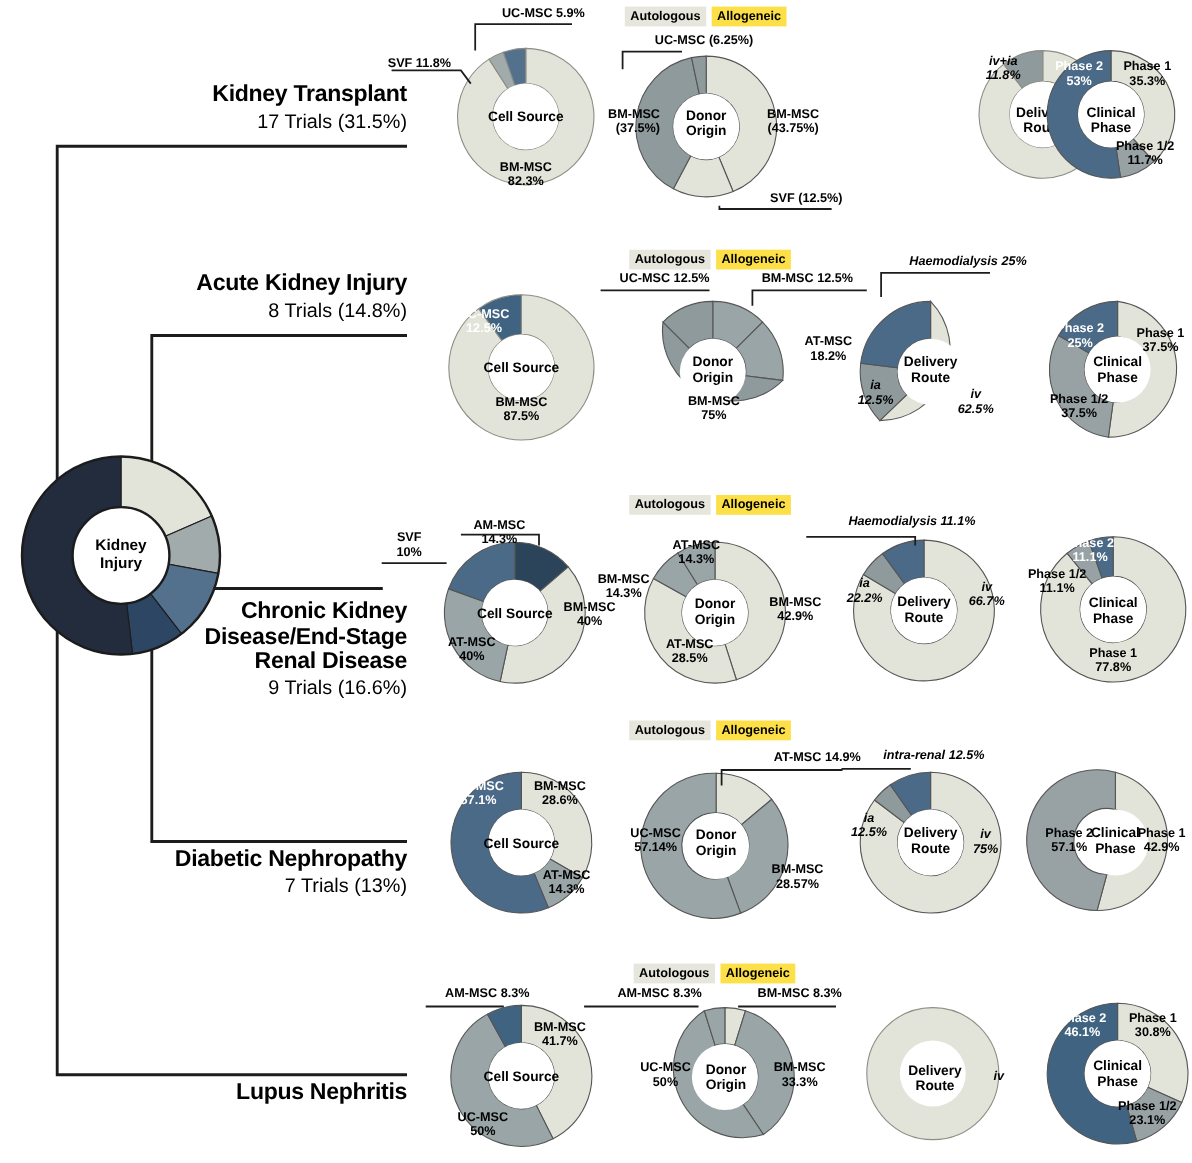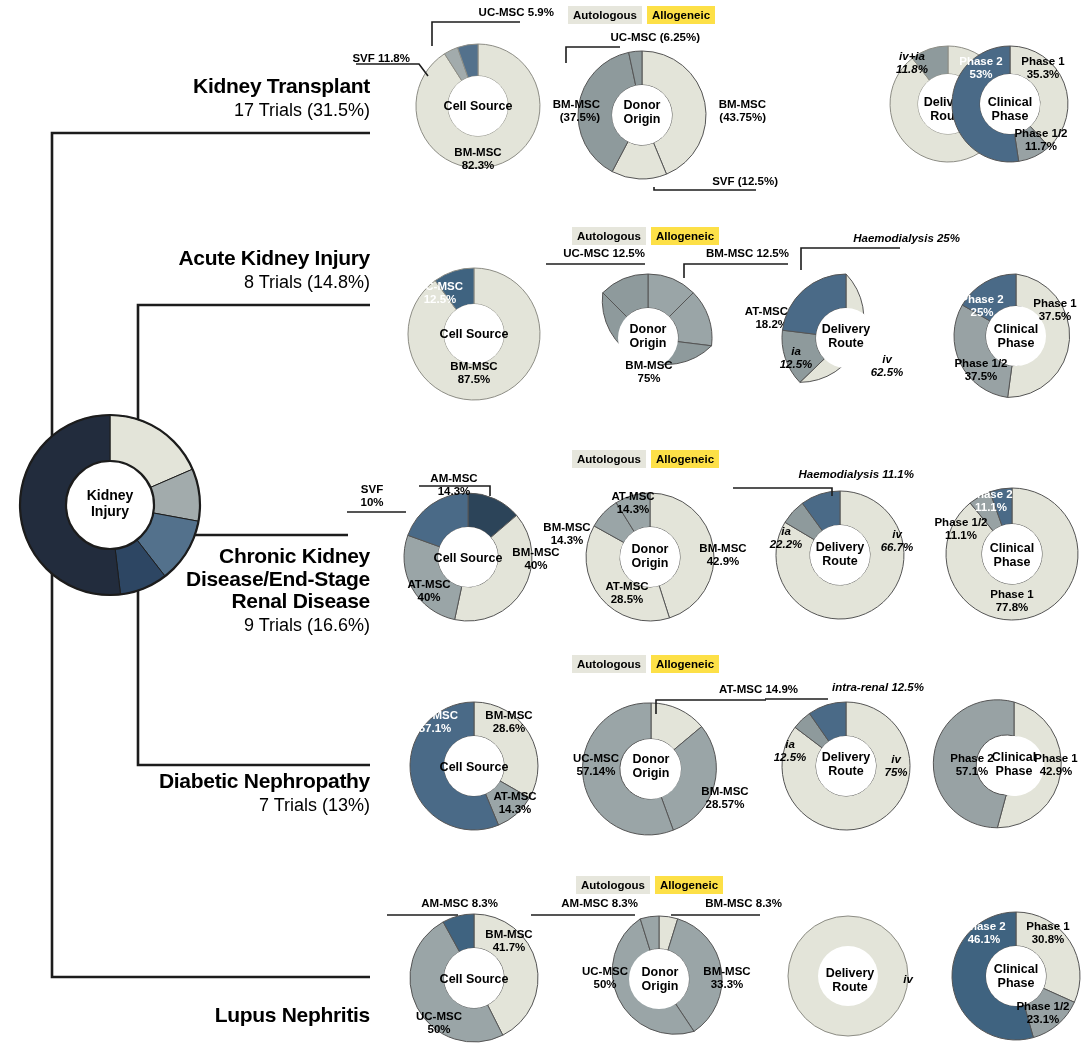--- a/index.html
+++ b/index.html
@@ -58,21 +58,21 @@
     position: absolute;
     font-size: 11.5px;
     font-weight: bold;
     color: #000;
     white-space: pre-line;
     line-height: 1.14;
   }
   .lbl.ital { font-style: italic; }
   .lbl.c { text-align: center; }
   .lbl.r { text-align: right; }
-  .lbl.l { text-align: right; }
+  .lbl.l { text-align: center; }
   .lbl.white { color: #ffffff; }
 
   .donut-center {
     position: absolute;
     text-align: center;
     font-size: 12.5px;
     font-weight: bold;
     line-height: 1.13;
     white-space: pre-line;
     color: #000;
@@ -132,21 +132,21 @@
   <div class="row-title" style="left:20px;top:545px;width:350px;">
     <div class="name">Chronic Kidney
 Disease/End-Stage
 Renal Disease</div>
     <div class="trials">9 Trials (16.6%)</div>
   </div>
   <div class="row-title" style="left:20px;top:770px;width:350px;">
     <div class="name">Diabetic Nephropathy</div>
     <div class="trials">7 Trials (13%)</div>
   </div>
-  <div class="row-title" style="left:20px;top:1004px;width:350px;">
+  <div class="row-title" style="left:20px;top:982px;width:350px;">
     <div class="name">Lupus Nephritis</div>
   </div>
 
   <svg class="abs" style="left:410px;top:38px;width:136px;height:136px;">
     <g transform="translate(68,68)">
       <path d="M 0 -62 A 62 62 0 1 1 -33.45 -52.23 L -16.18 -25.27 A 30 30 0 1 0 0 -30 Z" fill="#e3e4d9" stroke="#8d8d85" stroke-width="1"></path>
       <path d="M -33.45 -52.23 A 62 62 0 0 1 -20.46 -58.53 L -9.90 -28.32 A 30 30 0 0 0 -16.18 -25.27 Z" fill="#a2abac" stroke="#8d8d85" stroke-width="1"></path>
       <path d="M -20.46 -58.53 A 62 62 0 0 1 0 -62 L 0 -30 A 30 30 0 0 0 -9.90 -28.32 Z" fill="#53718c" stroke="#8d8d85" stroke-width="1"></path>
       <circle r="30" fill="#ffffff"></circle>
     </g>

